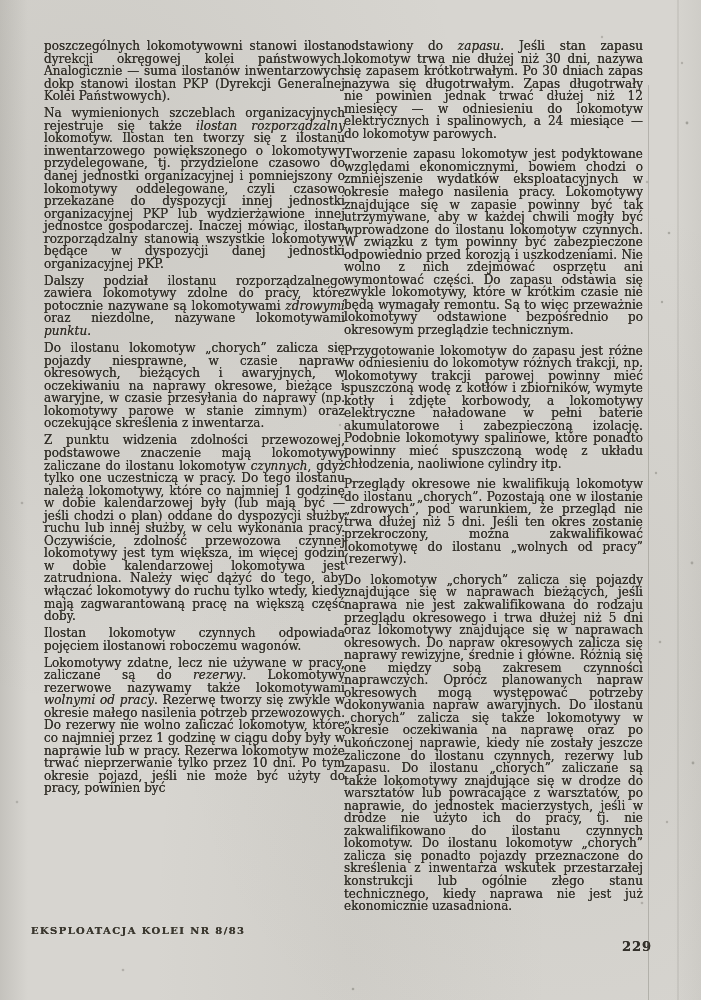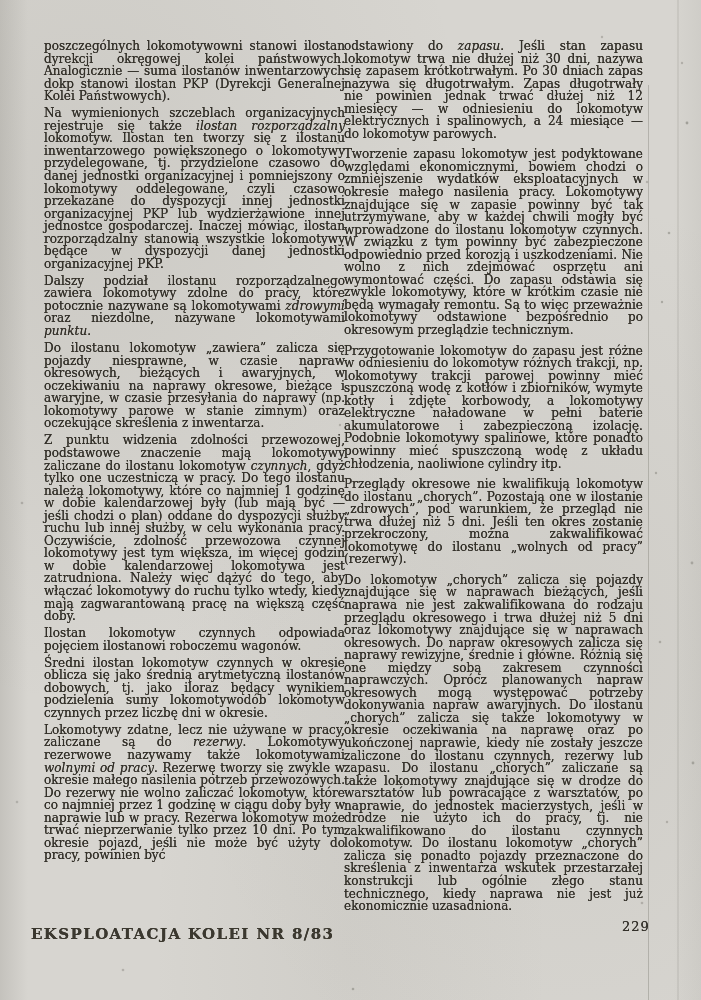--- a/index.html
+++ b/index.html
@@ -26,31 +26,31 @@
     text-shadow: 0 0 0.4px currentColor;
   }
   #col-left  { left: 44px;  width: 301px; }
   #col-right { left: 344px; width: 299px; }
   .para { margin: 0 0 4.5px 0; }
   #col-right .para { margin-bottom: 8px; }
   .para i { font-style: italic; }
   .footer-journal {
     position: absolute;
     left: 31px; top: 925px;
-    font-size: 15px;
+    font-size: 10px;
     font-weight: bold;
     letter-spacing: 1.4px;
     color: #3b382f;
     text-shadow: 0 0 0.4px currentColor;
   }
   .page-number {
     position: absolute;
-    left: 622px; top: 919px;
+    left: 622px; top: 939px;
     font-size: 13px;
-    font-weight: normal;
+    font-weight: bold;
     letter-spacing: 1px;
     color: #33302a;
     text-shadow: 0 0 0.4px currentColor;
   }
   .scanline-a {
     position: absolute;
     left: 648px; top: 85px;
     width: 1px; height: 915px;
     background: rgba(90,88,78,0.28);
   }
@@ -87,24 +87,23 @@
       646px 181px 0 0.2px rgba(70,68,58,0.25);
   }
 </style>
 </head>
 <body style="--paper: #d7d5d0; --ink: #34312a;">
 
 <div id="col-left" class="col">
     <p class="para"><span>poszczególnych lokomotywowni stanowi ilostan dyrekcji okręgowej kolei państwowych. Analogicznie — suma ilostanów inwentarzowych dokp stanowi ilostan PKP (Dyrekcji Generalnej Kolei Państwowych).</span></p>
     <p class="para"><span>Na wymienionych szczeblach organizacyjnych rejestruje się także </span><i>ilostan rozporządzalny</i><span> lokomotyw. Ilostan ten tworzy się z ilostanu inwentarzowego powiększonego o lokomotywy przydelegowane, tj. przydzielone czasowo do danej jednostki organizacyjnej i pomniejszony o lokomotywy oddelegowane, czyli czasowo przekazane do dyspozycji innej jednostki organizacyjnej PKP lub wydzierżawione innej jednostce gospodarczej. Inaczej mówiąc, ilostan rozporządzalny stanowią wszystkie lokomotywy będące w dyspozycji danej jednostki organizacyjnej PKP.</span></p>
     <p class="para"><span>Dalszy podział ilostanu rozporządzalnego zawiera lokomotywy zdolne do pracy, które potocznie nazywane są lokomotywami </span><i>zdrowymi</i><span> oraz niezdolne, nazywane lokomotywami </span><i>punktu</i><span>.</span></p>
-    <p class="para"><span>Do ilostanu lokomotyw „zawiera” zalicza się pojazdy niesprawne, w czasie napraw okresowych, bieżących i awaryjnych, w oczekiwaniu na naprawy okresowe, bieżące i awaryjne, w czasie przesyłania do naprawy (np. lokomotywy parowe w stanie zimnym) oraz oczekujące skreślenia z inwentarza.</span></p>
+    <p class="para"><span>Do ilostanu lokomotyw „chorych” zalicza się pojazdy niesprawne, w czasie napraw okresowych, bieżących i awaryjnych, w oczekiwaniu na naprawy okresowe, bieżące i awaryjne, w czasie przesyłania do naprawy (np. lokomotywy parowe w stanie zimnym) oraz oczekujące skreślenia z inwentarza.</span></p>
     <p class="para"><span>Z punktu widzenia zdolności przewozowej, podstawowe znaczenie mają lokomotywy zaliczane do ilostanu lokomotyw </span><i>czynnych</i><span>, gdyż tylko one uczestniczą w pracy. Do tego ilostanu należą lokomotywy, które co najmniej 1 godzinę w dobie kalendarzowej były (lub mają być — jeśli chodzi o plan) oddane do dyspozycji służby ruchu lub innej służby, w celu wykonania pracy. Oczywiście, zdolność przewozowa czynnej lokomotywy jest tym większa, im więcej godzin w dobie kalendarzowej lokomotywa jest zatrudniona. Należy więc dążyć do tego, aby włączać lokomotywy do ruchu tylko wtedy, kiedy mają zagwarantowaną pracę na większą część doby.</span></p>
     <p class="para"><span>Ilostan lokomotyw czynnych odpowiada pojęciem ilostanowi roboczemu wagonów.</span></p>
-    <p class="para"><span>Średni ilostan lokomotyw czynnych w okresie oblicza się jako średnią arytmetyczną ilostanów dobowych, tj. jako iloraz będący wynikiem podzielenia sumy lokomotywodób lokomotyw czynnych przez liczbę dni w okresie.</span></p>
     <p class="para"><span>Lokomotywy zdatne, lecz nie używane w pracy, zaliczane są do </span><i>rezerwy</i><span>. Lokomotywy rezerwowe nazywamy także lokomotywami </span><i>wolnymi od pracy</i><span>. Rezerwę tworzy się zwykle w okresie małego nasilenia potrzeb przewozowych. Do rezerwy nie wolno zaliczać lokomotyw, które co najmniej przez 1 godzinę w ciągu doby były w naprawie lub w pracy. Rezerwa lokomotyw może trwać nieprzerwanie tylko przez 10 dni. Po tym okresie pojazd, jeśli nie może być użyty do pracy, powinien być</span></p>
   </div>
 
 <div id="col-right" class="col">
     <p class="para"><span>odstawiony do </span><i>zapasu</i><span>. Jeśli stan zapasu lokomotyw trwa nie dłużej niż 30 dni, nazywa się zapasem krótkotrwałym. Po 30 dniach zapas nazywa się długotrwałym. Zapas długotrwały nie powinien jednak trwać dłużej niż 12 miesięcy — w odniesieniu do lokomotyw elektrycznych i spalinowych, a 24 miesiące — do lokomotyw parowych.</span></p>
     <p class="para"><span>Tworzenie zapasu lokomotyw jest podyktowane względami ekonomicznymi, bowiem chodzi o zmniejszenie wydatków eksploatacyjnych w okresie małego nasilenia pracy. Lokomotywy znajdujące się w zapasie powinny być tak utrzymywane, aby w każdej chwili mogły być wprowadzone do ilostanu lokomotyw czynnych. W związku z tym powinny być zabezpieczone odpowiednio przed korozją i uszkodzeniami. Nie wolno z nich zdejmować osprzętu ani wymontować części. Do zapasu odstawia się zwykle lokomotywy, które w krótkim czasie nie będą wymagały remontu. Są to więc przeważnie lokomotywy odstawione bezpośrednio po okresowym przeglądzie technicznym.</span></p>
     <p class="para"><span>Przygotowanie lokomotyw do zapasu jest różne w odniesieniu do lokomotyw różnych trakcji, np. lokomotywy trakcji parowej powinny mieć spuszczoną wodę z kotłów i zbiorników, wymyte kotły i zdjęte korbowody, a lokomotywy elektryczne naładowane w pełni baterie akumulatorowe i zabezpieczoną izolację. Podobnie lokomotywy spalinowe, które ponadto powinny mieć spuszczoną wodę z układu chłodzenia, naoliwione cylindry itp.</span></p>
     <p class="para"><span>Przeglądy okresowe nie kwalifikują lokomotyw do ilostanu „chorych”. Pozostają one w ilostanie „zdrowych”, pod warunkiem, że przegląd nie trwa dłużej niż 5 dni. Jeśli ten okres zostanie przekroczony, można zakwalifikować lokomotywę do ilostanu „wolnych od pracy” (rezerwy).</span></p>
     <p class="para"><span>Do lokomotyw „chorych” zalicza się pojazdy znajdujące się w naprawach bieżących, jeśli naprawa nie jest zakwalifikowana do rodzaju przeglądu okresowego i trwa dłużej niż 5 dni oraz lokomotywy znajdujące się w naprawach okresowych. Do napraw okresowych zalicza się naprawy rewizyjne, średnie i główne. Różnią się one między sobą zakresem czynności naprawczych. Oprócz planowanych napraw okresowych mogą występować potrzeby dokonywania napraw awaryjnych. Do ilostanu „chorych” zalicza się także lokomotywy w okresie oczekiwania na naprawę oraz po ukończonej naprawie, kiedy nie zostały jeszcze zaliczone do ilostanu czynnych, rezerwy lub zapasu. Do ilostanu „chorych” zaliczane są także lokomotywy znajdujące się w drodze do warsztatów lub powracające z warsztatów, po naprawie, do jednostek macierzystych, jeśli w drodze nie użyto ich do pracy, tj. nie zakwalifikowano do ilostanu czynnych lokomotyw. Do ilostanu lokomotyw „chorych” zalicza się ponadto pojazdy przeznaczone do skreślenia z inwentarza wskutek przestarzałej konstrukcji lub ogólnie złego stanu technicznego, kiedy naprawa nie jest już ekonomicznie uzasadniona.</span></p>
   </div>

